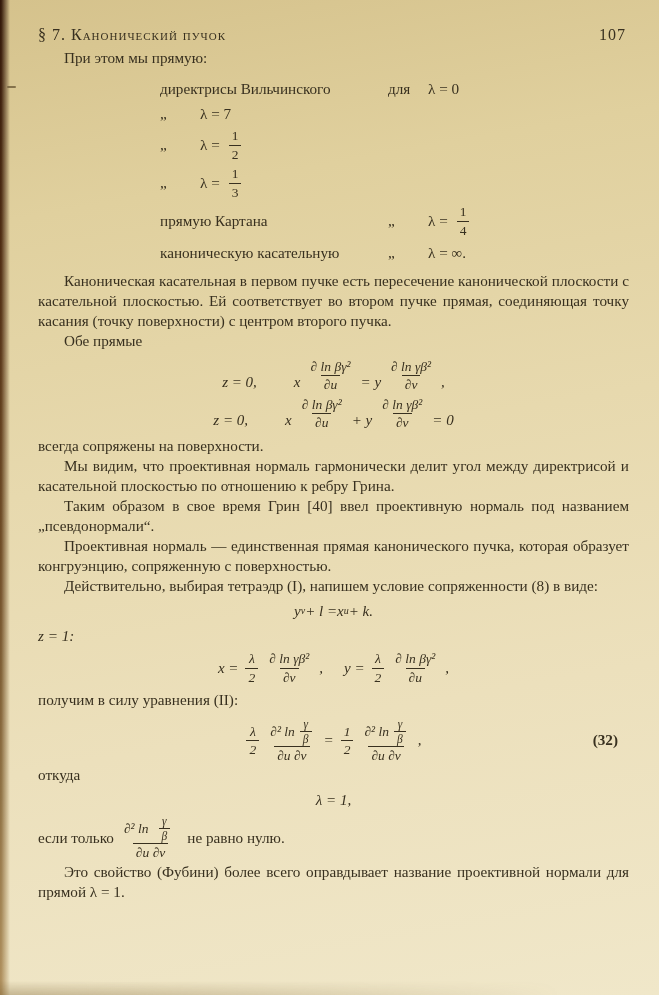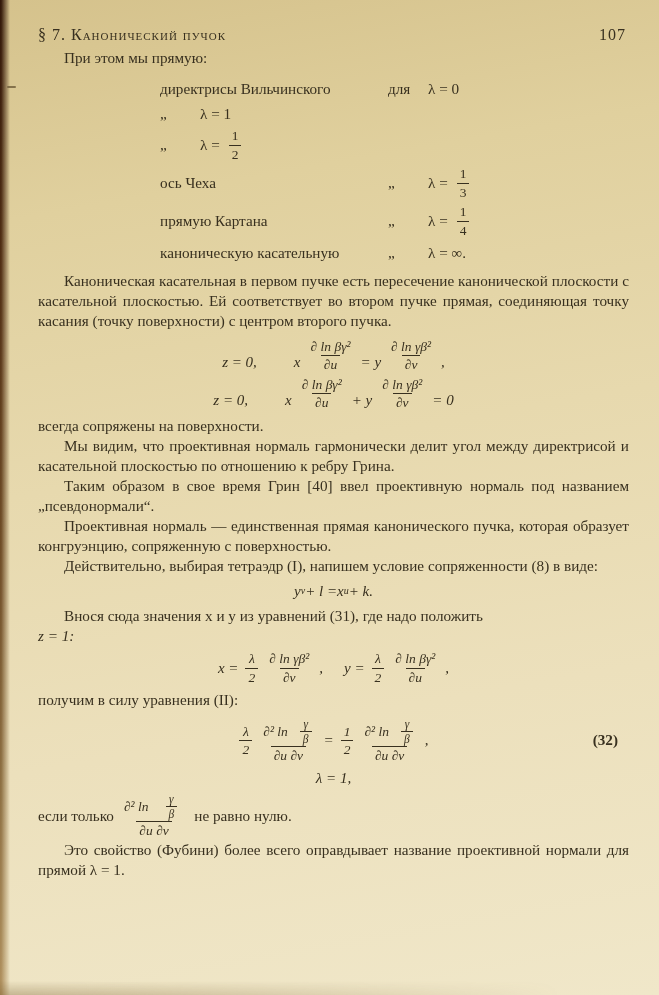--- a/index.html
+++ b/index.html
@@ -53,21 +53,21 @@
   .fr { display: inline-flex; flex-direction: column; align-items: center; margin: 0 4px; line-height: 1.12; font-size: 13.5px; }
   .fr .n { padding: 0 3px 1px; }
   .fr .d { border-top: 1px solid #38301f; padding: 1px 3px 0; }
   .fr.mini { font-size: 11.5px; margin: 0 2px; line-height: 1.05; }
   
   .eqline { display: flex; justify-content: center; align-items: center; font-style: italic; font-size: 15px; }
   .eqline .tok { margin: 0 3px; }
   .eqline .lead { margin-right: 34px; }
   .eq-pair { margin: 8px 0 6px; }
   .eq-pair .eqline { margin: 5px 0; align-items: flex-end; }
-  .numflex { display: inline-flex; align-items: center; gap: 10px; font-family: Liberation Serif, serif; }
+  .numflex { display: inline-flex; align-items: center; gap: 3px; font-family: Liberation Serif, serif; }
   .eq-simple { margin: 5px 0; }
   .eq32wrap { position: relative; margin: 8px 0 2px; }
   .eqnum { position: absolute; right: 11px; top: 50%; transform: translateY(-50%); font-style: normal; font-weight: bold; }
   .inline-frac-line { display: flex; align-items: center; margin: 2px 0; }
   .inline-frac-line .fr { font-style: italic; margin: 0 7px; }
   sub.vsub { font-size: 10px; font-style: italic; }
 </style>
 </head>
 <body>
 
@@ -87,34 +87,33 @@
     <p class="para intro">При этом мы прямую:</p>
 
     <div class="llist">
       <div class="lrow">
         <span class="llabel">директрисы Вильчинского</span>
         <span class="lditto">для</span>
         <span class="lval lam">λ = 0</span>
       </div>
       <div class="lrow">
         <span class="lditto">„</span>
-        <span class="lval lam">λ = 1</span>
+        <span class="lval lam">λ = 7</span>
       </div>
       <div class="lrow tall">
         <span class="lditto">„</span>
         <span class="lval">
           <span class="lam">λ =</span>
           <span class="fr">
               <span class="n">1</span>
               <span class="d">2</span>
             </span>
         </span>
       </div>
       <div class="lrow tall">
-        <span class="llabel">ось Чеха</span>
         <span class="lditto">„</span>
         <span class="lval">
           <span class="lam">λ =</span>
           <span class="fr">
               <span class="n">1</span>
               <span class="d">3</span>
             </span>
         </span>
       </div>
       <div class="lrow tall">
@@ -129,20 +128,21 @@
         </span>
       </div>
       <div class="lrow">
         <span class="llabel">каноническую касательную</span>
         <span class="lditto">„</span>
         <span class="lval lam">λ = ∞.</span>
       </div>
     </div>
 
     <p class="para">Каноническая касательная в первом пучке есть пересечение канонической плоскости с касательной плоскостью. Ей соответствует во втором пучке прямая, соединяющая точку касания (точку поверхности) с центром второго пучка.</p>
+    <p class="para">Обе прямые</p>
 
     <div class="eq-pair">
       <div class="eqline">
         <span class="tok lead">z = 0,</span>
         <span class="tok">x</span>
         <span class="fr">
             <span class="n">∂ ln βγ²</span>
             <span class="d">∂u</span>
           </span>
         <span class="tok">= y</span>
@@ -176,21 +176,20 @@
 
     <div class="eqline eq-simple">
       <span>y</span>
         <sub class="vsub">v</sub>
         <span> + l = </span>
         <span>x</span>
         <sub class="vsub">u</sub>
         <span> + k.</span>
     </div>
 
-    <p class="para">Внося сюда значения x и y из уравнений (31), где надо положить</p>
     <p class="para noindent" style="font-style:italic">z = 1:</p>
 
     <div class="eqline eq-simple">
       <span class="tok">x =</span>
       <span class="fr">
           <span class="n">λ</span>
           <span class="d">2</span>
         </span>
       <span class="fr">
           <span class="n">∂ ln γβ²</span>
@@ -240,20 +239,21 @@
                 <span class="d">β</span>
               </span>
           </span>
           <span class="d">∂u ∂v</span>
         </span>
         <span class="tok">,</span>
       </div>
       <span class="eqnum">(32)</span>
     </div>
 
+    <p class="para noindent">откуда</p>
 
     <div class="eqline eq-simple">λ = 1,</div>
 
     <div class="inline-frac-line">
       <span>если только</span>
       <span class="fr">
         <span class="n numflex">
           <span>∂² ln</span>
           <span class="fr mini">
               <span class="n">γ</span>

